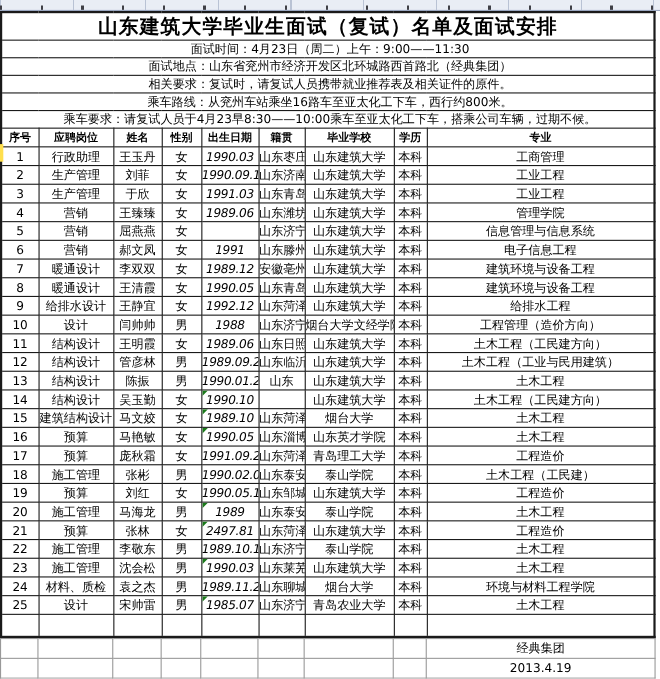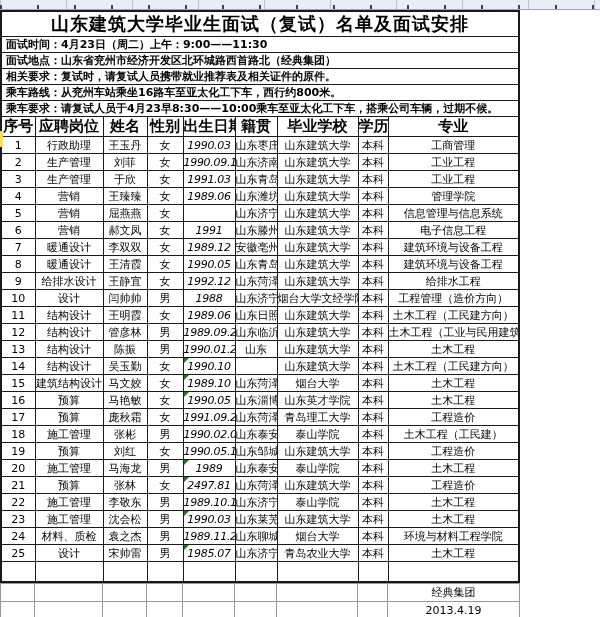--- a/index.html
+++ b/index.html
@@ -17,43 +17,43 @@
     background-color: #e9edf5;
     background-image:
       repeating-linear-gradient(90deg, #3f3f46 0 2px, transparent 2px 37px),
       repeating-linear-gradient(90deg, #b9c2d4 0 1px, transparent 1px 66px);
     background-size: 100% 4px, 100% 100%;
     background-position: 0 100%, 0 0;
     background-repeat: no-repeat, repeat;
     border-bottom: 1px solid #9aa7c0;
   }
 
-  table { border-collapse: collapse; table-layout: fixed; width: 520px; }
+  table { border-collapse: collapse; table-layout: fixed; width: 596px; }
   .main-table { border: 2px solid #1a1a1a; }
   .main-table td, .main-table th {
     border: 1px solid #1a1a1a;
     overflow: hidden;
     white-space: nowrap;
     text-align: center;
     font-size: 11px;
   }
   .title-row td {
     height: 24px;
     font-size: 18px;
     font-weight: bold;
     letter-spacing: 1px;
   }
   .info-row td {
     height: 16px;
-    text-align: left;
+    text-align: center;
     padding-left: 4px;
-    font-weight: bold;
+    font-weight: normal;
     font-size: 11px;
   }
-  .header-row th { height: 17px; font-size: 15px; font-weight: bold; }
+  .header-row th { height: 17px; font-size: 10px; font-weight: bold; }
   .data-row td { height: 17px; }
   .c-birth { position: relative; font-size: 10px; letter-spacing: -0.3px; font-style: italic; }
   .c-school { font-size: 10.5px; }
   .blank-row td { height: 20px; }
 
   .flag-tri {
     position: absolute;
     top: 0; left: 0;
     width: 0; height: 0;
     border-top: 5px solid #1a7a1a;

